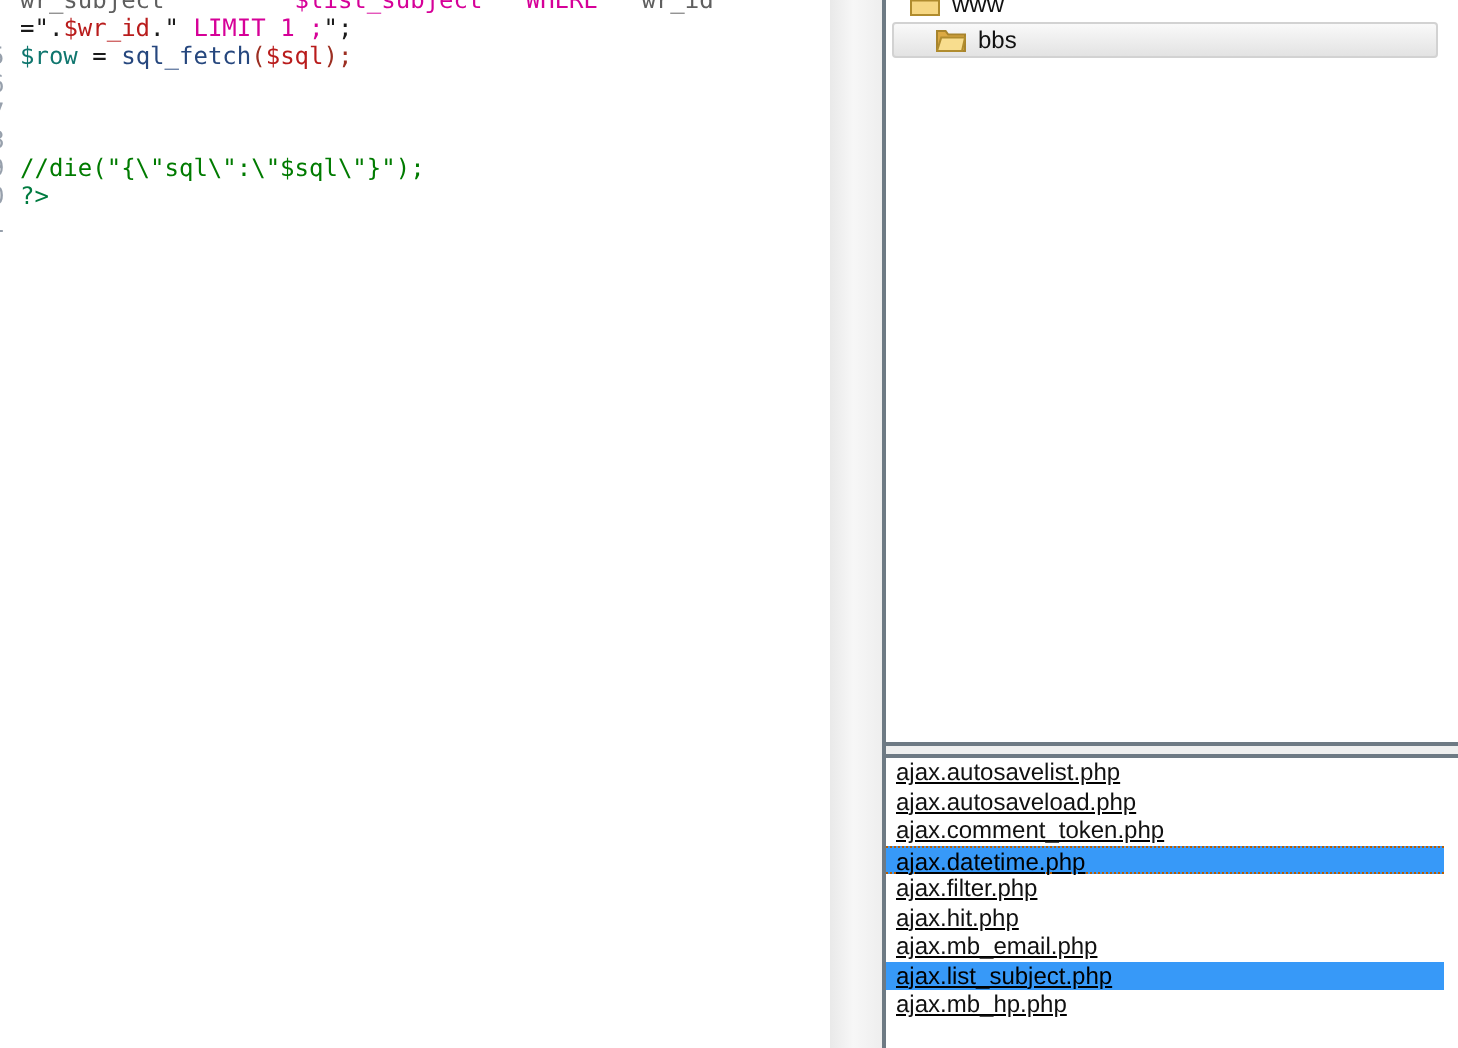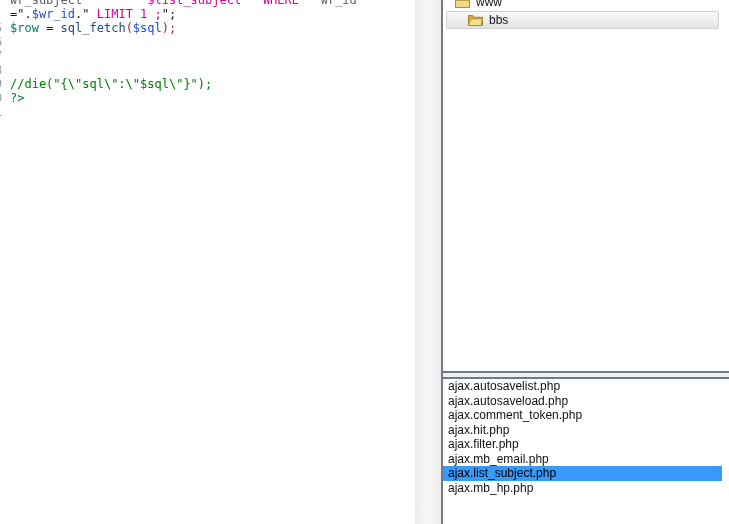--- a/index.html
+++ b/index.html
@@ -18,21 +18,21 @@
     margin-top:-7px;
   }
   .line{height:14px;position:relative;padding-left:10px;}
   .gutter{
     position:absolute;left:-5px;top:0;width:8px;overflow:visible;
     color:#97a0ac;font-size:12px;
   }
   .c-txt{color:#1a1a1a}
   .c-dim{color:#5f5f5f}
   .c-str{color:#d60098}
-  .c-var{color:#1d4ed8}
+  .c-var{color:#b91c1c}
   .c-var2{color:#0f766e}
   .c-fn{color:#26477e}
   .c-punct{color:#9c2f22}
   .c-com{color:#007b00}
   .c-tag{color:#007b40}
   
   .scroll-strip{
     position:absolute;left:415px;top:0;width:26px;height:524px;
     background:linear-gradient(90deg,#e9e9e9,#f7f7f7 45%,#eeeeee);
   }
@@ -54,21 +54,21 @@
   .tree-row.sel{
     background:linear-gradient(#f9f9f9,#e3e3e3);
     border:1px solid #d2d2d2;border-radius:2px;
   }
   .tree-icon{display:inline-block;width:15px;height:12px;margin-right:6px;flex:0 0 auto;}
   .hline-a{position:absolute;left:441px;top:371px;width:288px;height:2px;background:#6e7a84;}
   .panel-gap{position:absolute;left:443px;top:373px;width:286px;height:4px;background:#efefef;}
   .hline-b{position:absolute;left:441px;top:377px;width:288px;height:2px;background:#6e7a84;}
   .list-panel{
     position:absolute;left:443px;top:379px;width:286px;height:145px;
-    background:#fff;overflow:hidden;
+    background:#fff;overflow:hidden;text-decoration:underline;
   }
   .list-row{
     height:14.5px;line-height:14.2px;box-sizing:border-box;
     font-size:12px;color:#111;padding-left:5px;margin-right:7px;
     white-space:nowrap;
   }
   .list-row.sel{background:#3799f8;color:#000;}
   .list-row.focused{
     border-top:1px dotted #b85c00;border-bottom:1px dotted #b85c00;
   }
@@ -104,19 +104,20 @@
 
 <div class="hline-a"></div>
 <div class="panel-gap"></div>
 <div class="hline-b"></div>
 
 <div class="list-panel">
   <div id="list-rows">
       <div class="list-row">ajax.autosavelist.php</div>
       <div class="list-row">ajax.autosaveload.php</div>
       <div class="list-row">ajax.comment_token.php</div>
+      <div class="list-row sel focused">ajax.datetime.php</div>
+      <div class="list-row">ajax.filter.php</div>
       <div class="list-row">ajax.hit.php</div>
-      <div class="list-row">ajax.filter.php</div>
       <div class="list-row">ajax.mb_email.php</div>
       <div class="list-row sel">ajax.list_subject.php</div>
       <div class="list-row">ajax.mb_hp.php</div>
     </div>
 </div>
 
 </body></html>

